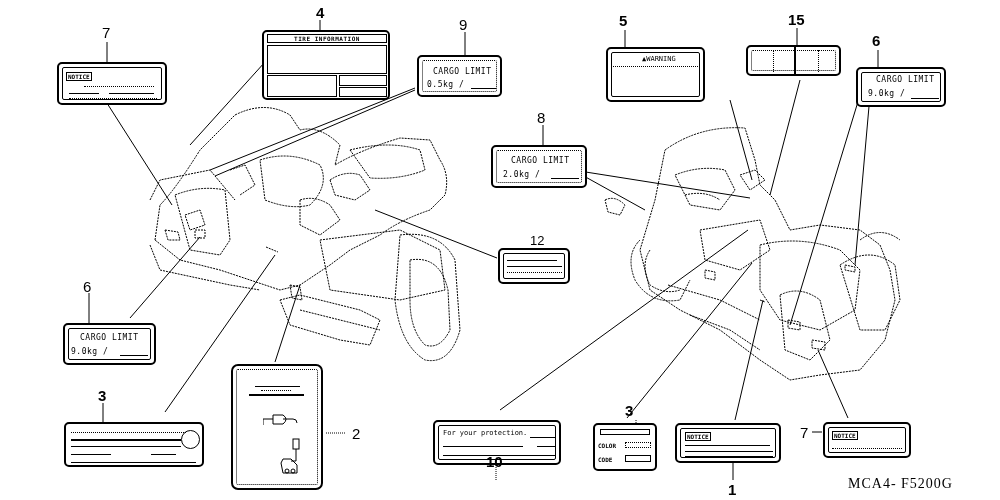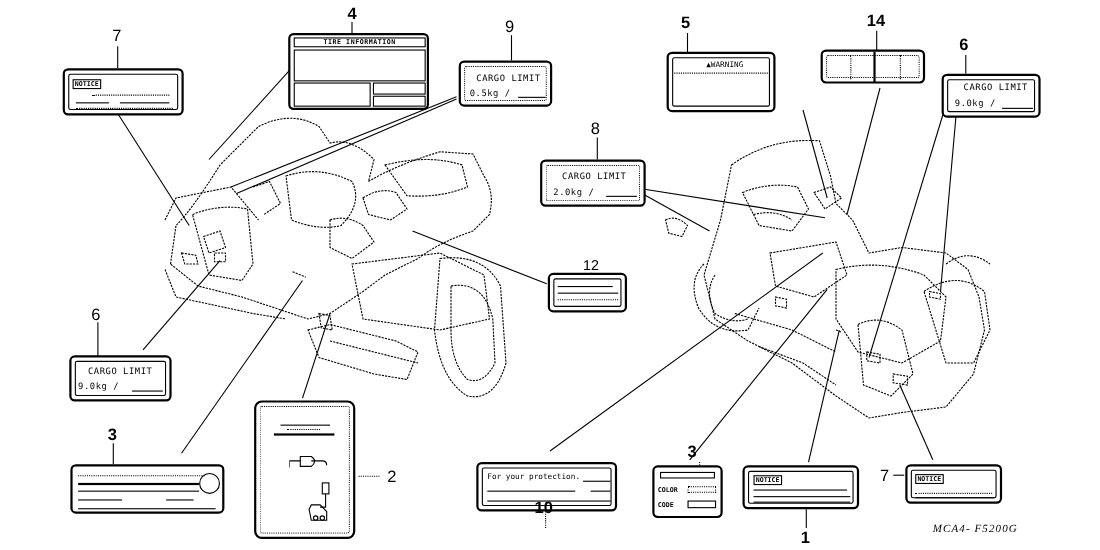--- a/index.html
+++ b/index.html
@@ -6,21 +6,21 @@
   body { width: 1000px; height: 500px; position: relative; overflow: hidden;
          font-family: "DejaVu Sans", sans-serif; color: #000; }
   #art { position: absolute; left: 0; top: 0; width: 1000px; height: 500px; }
   .num { position: absolute; font-family: "Liberation Sans", sans-serif; font-size: 15px; line-height: 15px; }
   .lbl { position: absolute; border: 2.5px solid #000; border-radius: 5px; background: #fff; box-sizing: border-box; }
   .lbl .inner { position: absolute; left: 3px; top: 3px; right: 3px; bottom: 3px; border: 1px solid #000; border-radius: 2px; }
   .txt { position: absolute; font-family: "DejaVu Sans Mono", monospace; font-size: 8px; line-height: 9px; white-space: nowrap; letter-spacing: 0.5px; }
   .tag { position: absolute; font-family: "DejaVu Sans Mono", monospace; font-size: 6px; line-height: 7px; border: 1px solid #000; padding: 0 1px; font-weight: bold; }
   .ln { position: absolute; height: 0; border-top: 1px solid #000; }
   .dl { position: absolute; height: 0; border-top: 1px dotted #000; }
-  .code { position: absolute; font-family: "Liberation Serif", serif; font-size: 10px; letter-spacing: 1px; font-style: italic; }
+  .code { position: absolute; font-family: "Liberation Serif", serif; font-size: 14px; letter-spacing: 1px; }
 </style>
 </head>
 <body>
 
 <svg id="art" viewBox="0 0 1000 500" xmlns="http://www.w3.org/2000/svg" fill="none" stroke="#000" stroke-width="1">
 
   <g stroke-dasharray="2 1">
     <path d="M155 240 L160 205 Q175 190 200 150 L235 115 Q265 100 290 115 L300 130 Q320 125 340 145 L335 165 Q360 150 400 138 L430 140 L440 160 Q450 175 445 195 L430 210 Q400 220 380 235 L350 250 L330 265 L300 285 L280 290 L250 280 L220 270 L180 260 Z"></path>
     <path d="M175 195 Q200 185 225 190 L230 240 L220 255 L190 250 Z"></path>
     <path d="M185 215 L200 210 L205 225 L190 230 Z"></path>
@@ -129,21 +129,21 @@
   <div class="ln" style="left:52px;top:31px;width:25px;"></div>
 </div>
 
 <div class="num" style="left:619px;top:13px;font-weight:bold;">5</div>
 <div class="lbl" style="left:606px;top:47px;width:99px;height:55px;">
   <div class="inner"></div>
   <span class="txt" style="left:34px;top:6px;font-size:7px;font-weight:normal;letter-spacing:0;">▲WARNING</span>
   <div class="dl" style="left:5px;top:17px;width:85px;"></div>
 </div>
 
-<div class="num" style="left:788px;top:12px;font-weight:bold;">14</div>
+<div class="num" style="left:788px;top:12px;font-weight:bold;">15</div>
 <div class="lbl" style="left:746px;top:45px;width:95px;height:31px;border-width:2px;">
   <div class="inner" style="border-style:dotted;"></div>
   <div style="position:absolute;left:25px;top:3px;height:22px;border-left:1px dotted #000;"></div>
   <div style="position:absolute;left:46px;top:0;height:28px;border-left:2px solid #000;"></div>
   <div style="position:absolute;left:70px;top:3px;height:22px;border-left:1px dotted #000;"></div>
 </div>
 
 <div class="num" style="left:872px;top:33px;font-weight:bold;">6</div>
 <div class="lbl" style="left:856px;top:67px;width:90px;height:40px;">
   <div class="inner"></div>

